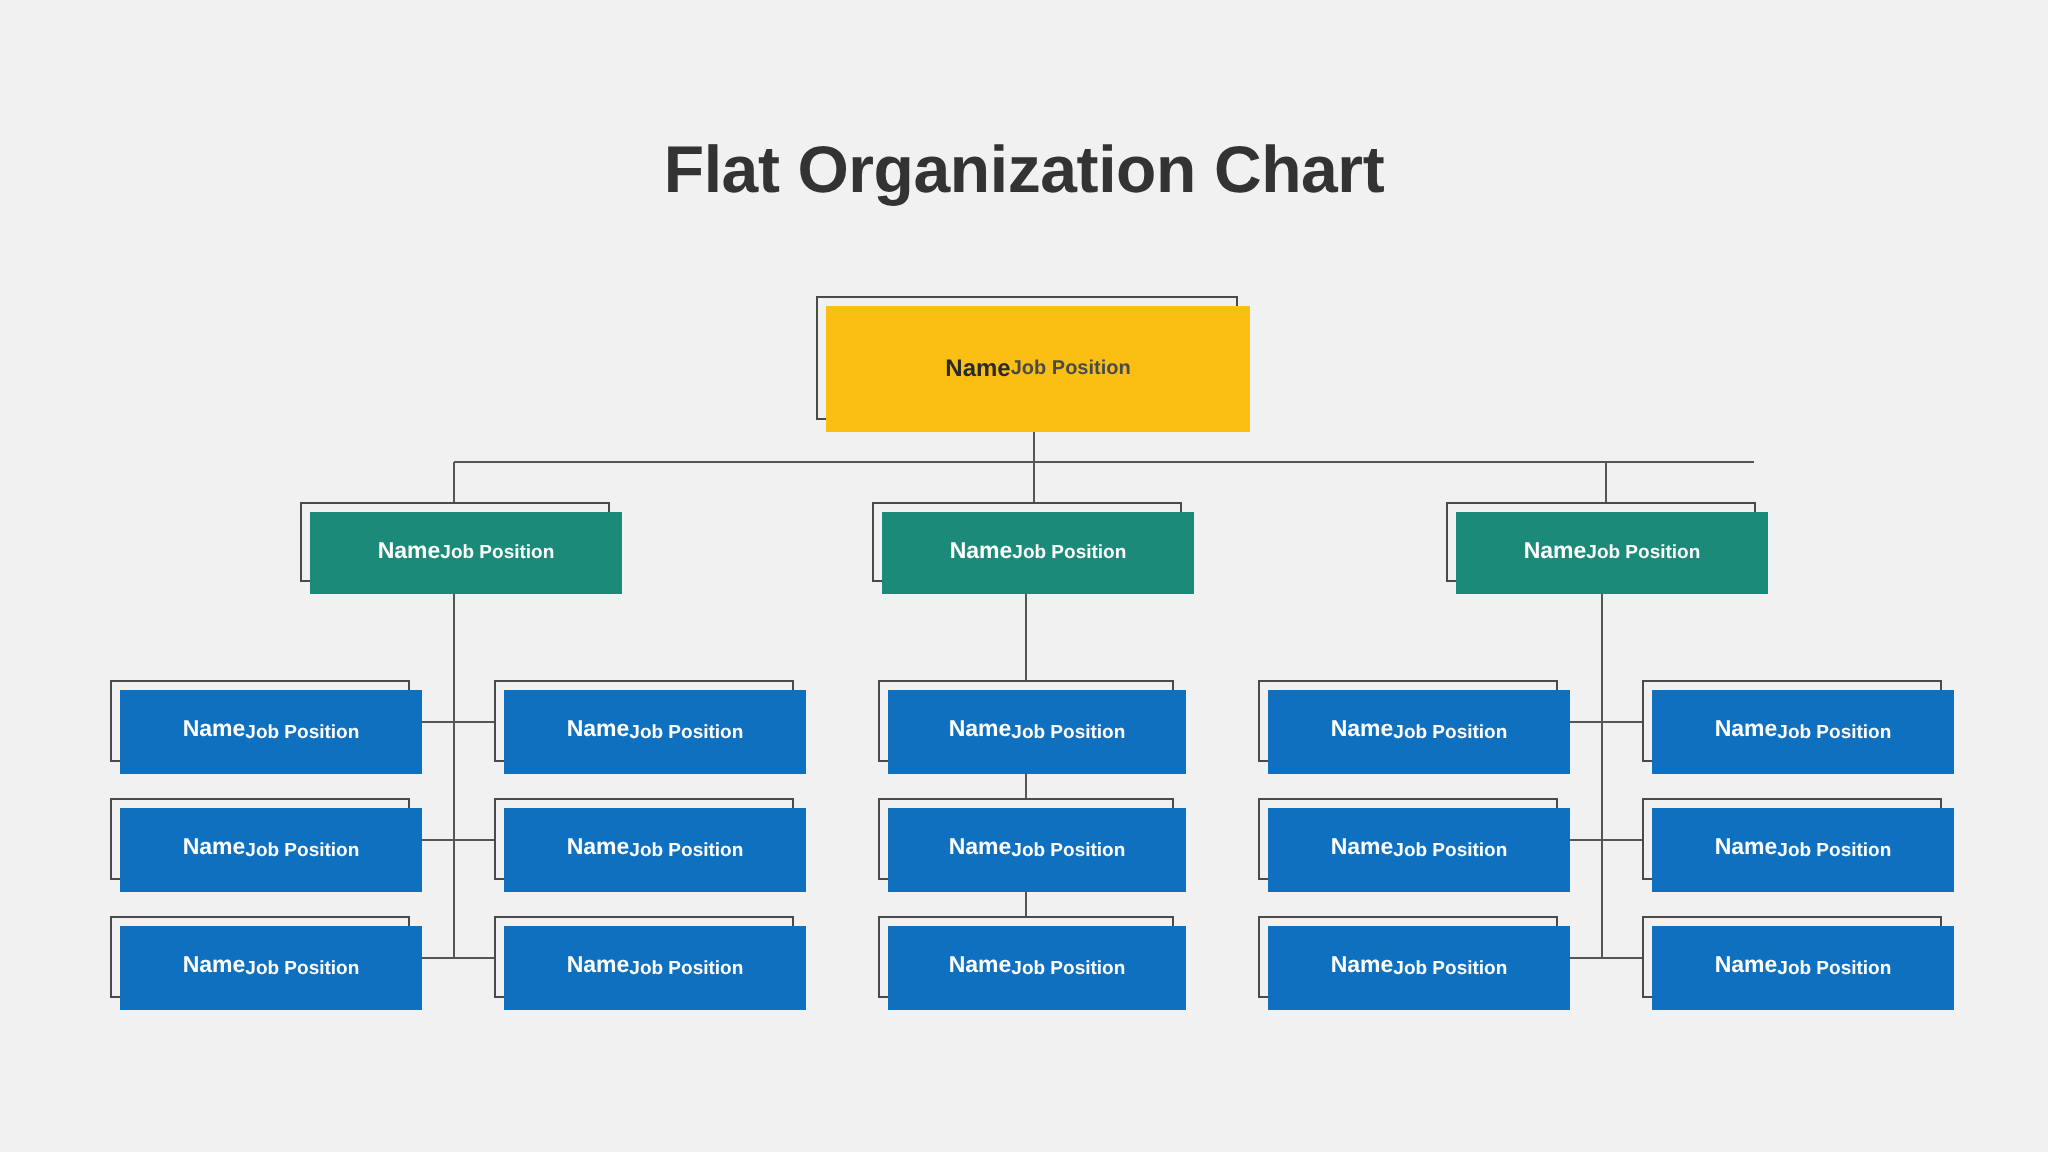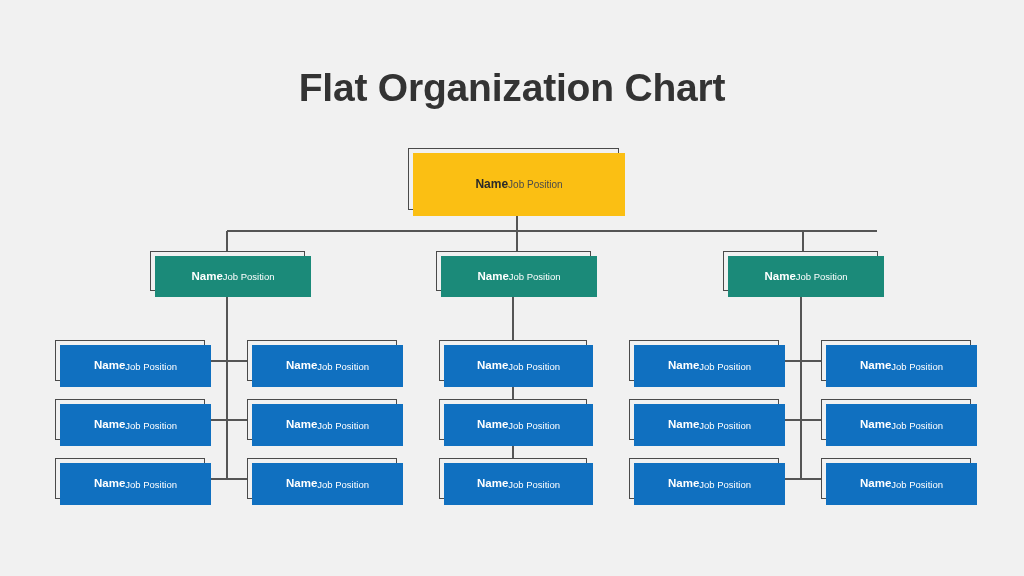--- a/index.html
+++ b/index.html
@@ -20,21 +20,21 @@
     height: 576px;
   }
 
   
   #chart-title {
     position: absolute;
     left: 0;
     top: 66px;
     width: 1024px;
     text-align: center;
-    font-size: 39px;
+    font-size: 33px;
     font-weight: bold;
     color: #333333;
     letter-spacing: -0.2px;
   }
 
   
   #connectors {
     position: absolute;
     left: 0;
     top: 0;
@@ -73,21 +73,21 @@
   .node.mid  .fill   { background: #1b8a79; }
   .node.leaf .fill   { background: #1070c0; }
 
   .node .name {
     font-size: 11.5px;
     font-weight: bold;
     line-height: 1.2;
   }
   .node .position {
     font-size: 9.5px;
-    font-weight: normal;
+    font-weight: bold;
     line-height: 1.25;
     margin-top: 1px;
   }
   .node.root .name     { color: #2a2a2a; font-size: 12px; }
   .node.root .position { color: #4a4a4a; font-size: 10px; }
   .node.mid  .name,
   .node.mid  .position,
   .node.leaf .name,
   .node.leaf .position { color: #ffffff; }
 </style>

